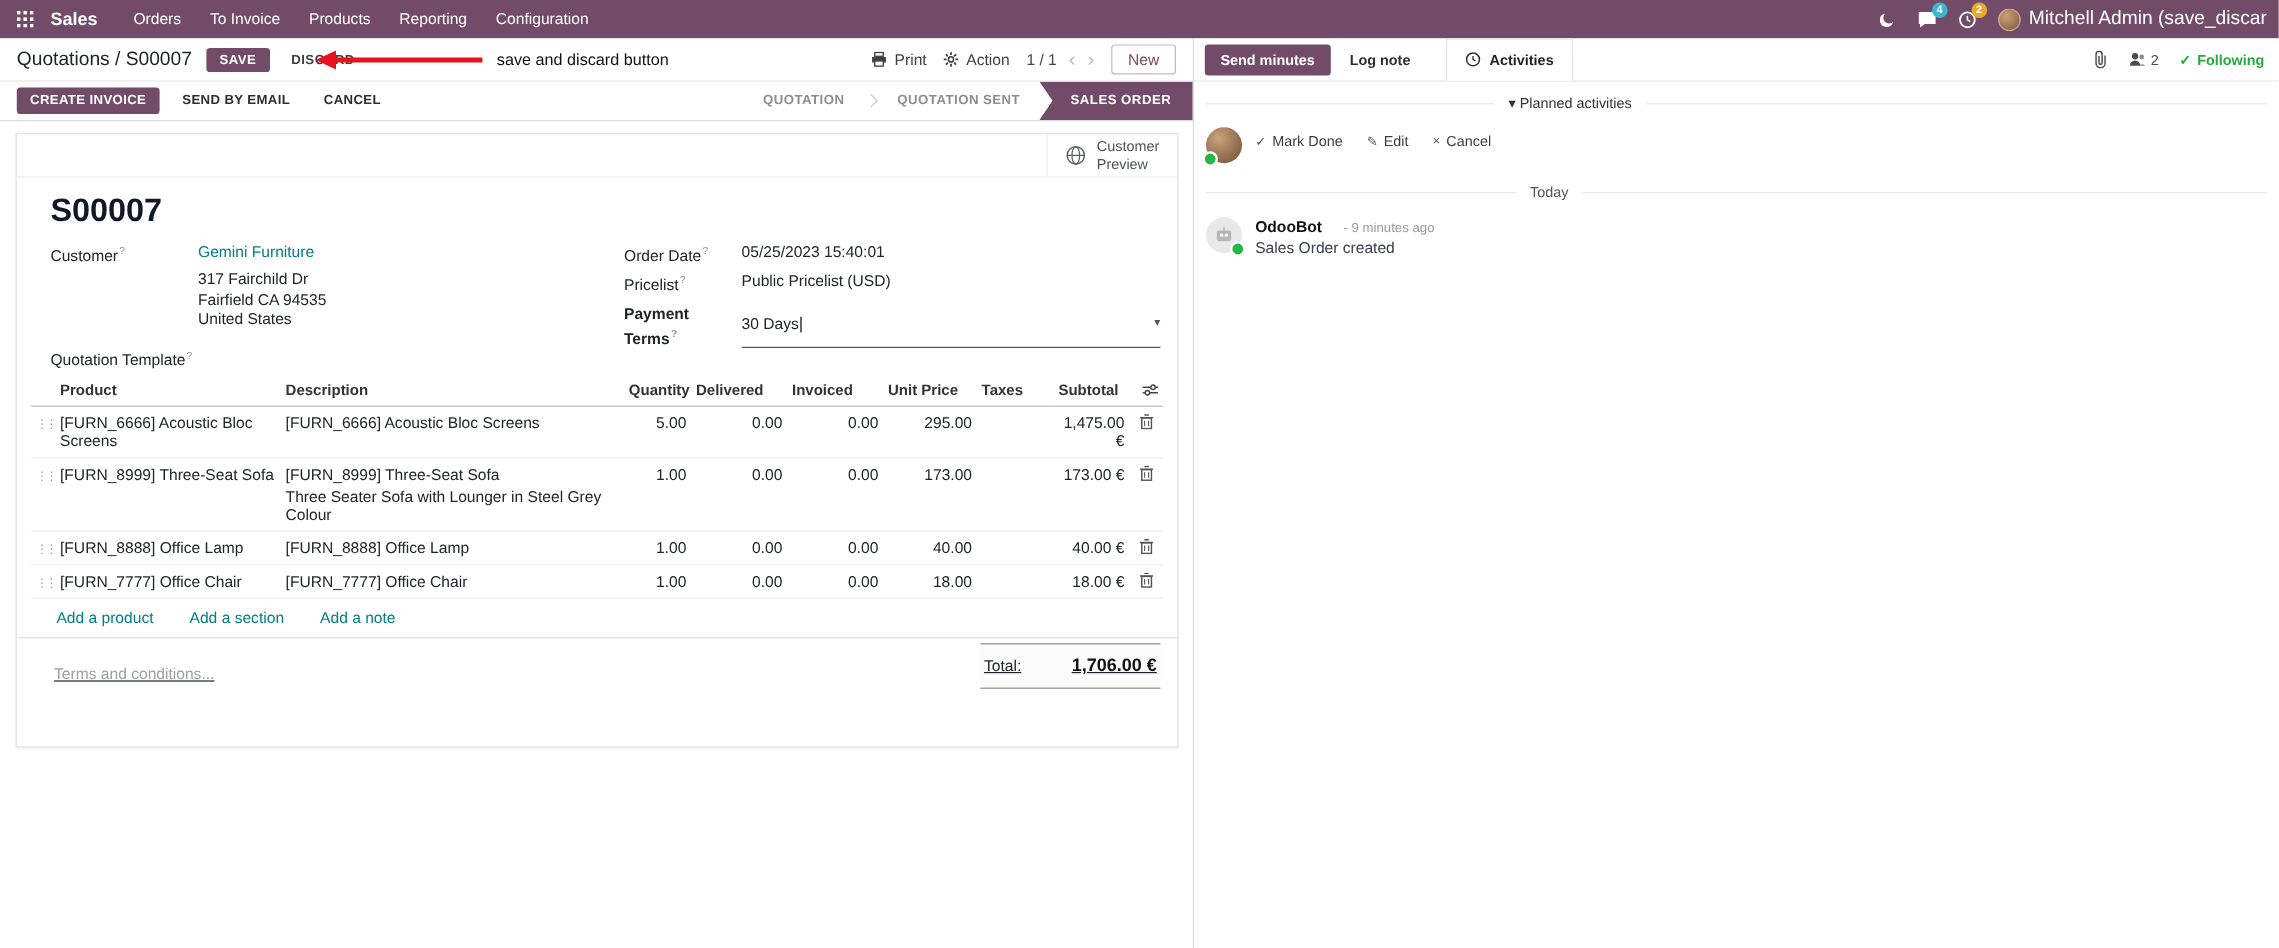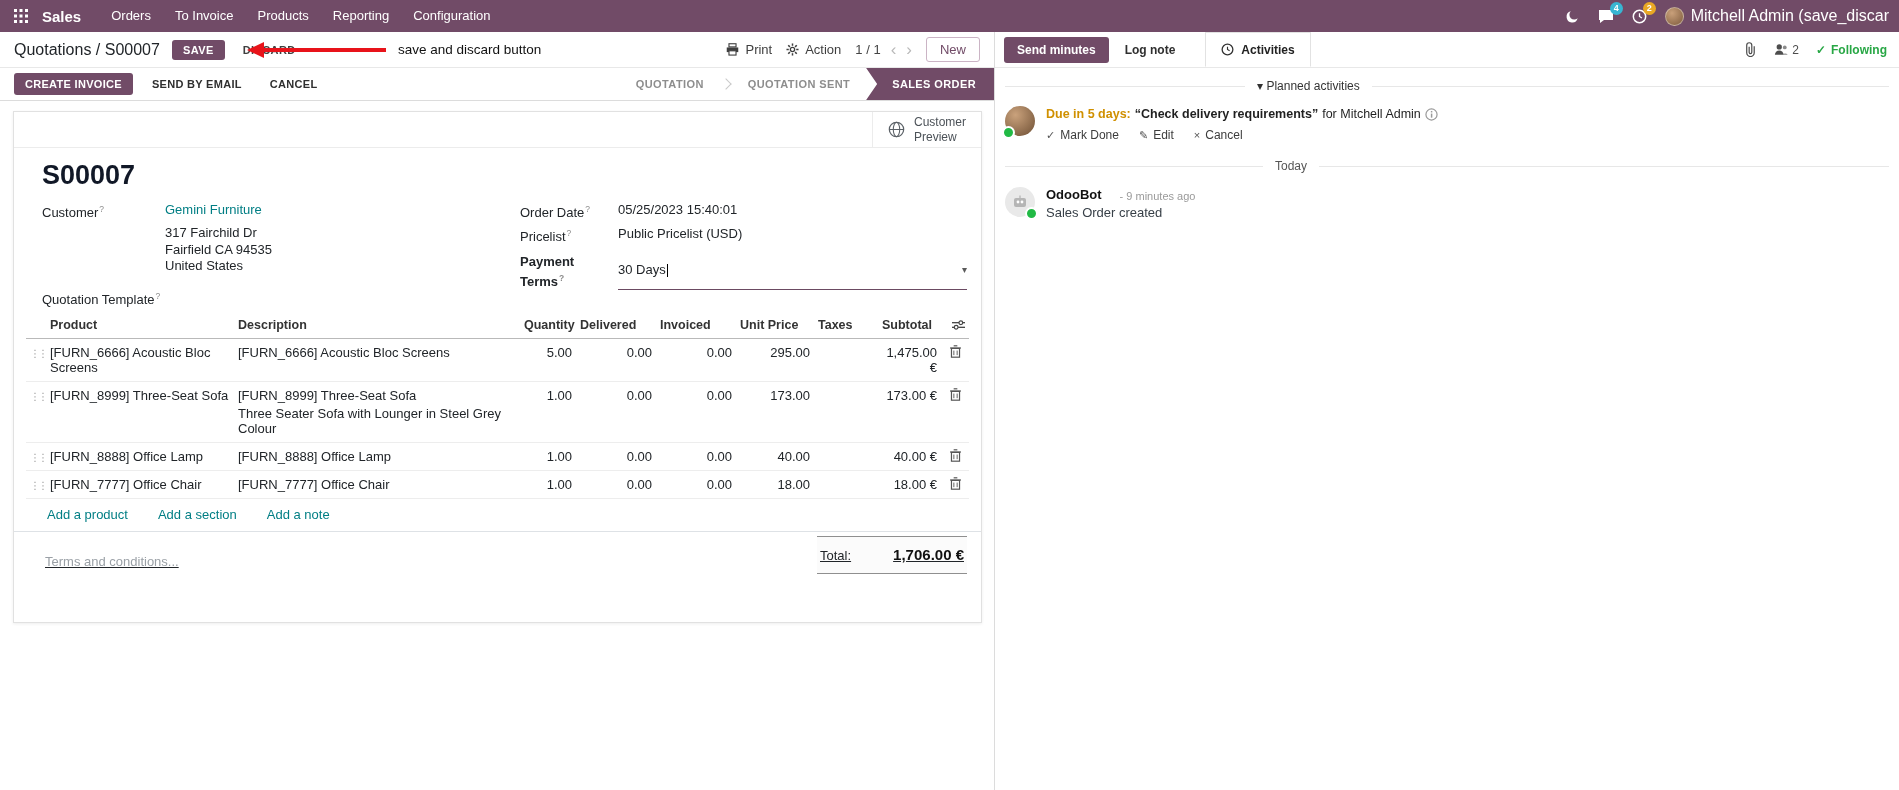--- a/index.html
+++ b/index.html
@@ -27,21 +27,21 @@
   .main-panel { width:995px; flex:0 0 995px; border-right:1px solid #dcdcdc; display:flex; flex-direction:column; background:#fff; }
   .chatter { flex:1; background:#fff; display:flex; flex-direction:column; overflow:hidden; }
 
   
   .breadcrumb-row { height:36px; border-bottom:1px solid #e8e8e8; display:flex; align-items:center; justify-content:space-between; padding:0 14px; position:relative; }
   .bc-left { display:flex; align-items:center; gap:12px; }
   .bc-path { font-size:16px; color:#212529; white-space:nowrap; }
   .bc-link { cursor:pointer; }
   .save-btn { background:#714B67; color:#fff; font-size:11px; font-weight:bold; letter-spacing:.4px; padding:4px 11px; border:none; border-radius:3px; cursor:pointer; }
   .discard-btn { background:none; border:none; color:#3f3f3f; font-size:11px; font-weight:bold; letter-spacing:.4px; padding:4px 6px; cursor:pointer; }
-  .annotation { position:absolute; left:246px; top:0; height:100%; display:flex; align-items:center; pointer-events:none; }
+  .annotation { position:absolute; left:262px; top:0; height:100%; display:flex; align-items:center; pointer-events:none; }
   .annotation-label { margin-left:10px; font-size:13.5px; color:#111; }
   .bc-right { display:flex; align-items:center; gap:14px; color:#3f3f3f; }
   .icon-text-btn { display:flex; align-items:center; gap:6px; font-size:13px; cursor:pointer; color:#3f3f3f; }
   .pager { display:flex; align-items:center; gap:10px; }
   .pager-count { font-size:13px; color:#444; }
   .pager-chev { color:#b9b9b9; font-size:17px; line-height:1; cursor:pointer; }
   .new-btn { border:1px solid #cbb4c5; background:#fff; color:#714B67; font-size:13px; padding:4px 13px; border-radius:3px; cursor:pointer; }
 
   
   .statusbar-row { height:33px; border-bottom:1px solid #dcdcdc; display:flex; align-items:stretch; justify-content:space-between; }
@@ -516,30 +516,20 @@
       <span class="line line-l"></span>
       <span class="divider-text"><span>▾</span> <span>Planned activities</span></span>
       <span class="line line-r"></span>
     </div>
 
     <div class="activity-item">
       <span class="avatar-lg avatar-photo">
           <span class="avatar-badge"></span>
         </span>
       <div class="activity-body">
-        <div class="activity-line1">
-          <span class="due-text">Due in 5 days:</span>
-          <span class="activity-summary">“Check delivery requirements”</span>
-          <span class="activity-for">for Mitchell Admin</span>
-          <svg width="13" height="13" viewBox="0 0 14 14">
-              <circle cx="7" cy="7" r="6" fill="none" stroke="#9a9a9a" stroke-width="1.3"></circle>
-              <rect x="6.3" y="6" width="1.6" height="4.4" fill="#9a9a9a"></rect>
-              <rect x="6.3" y="3.2" width="1.6" height="1.6" fill="#9a9a9a"></rect>
-            </svg>
-        </div>
         <div class="activity-actions">
           <span class="act-btn">
               <span class="act-ico">✓</span>
               <span>Mark Done</span>
             </span>
           <span class="act-btn">
               <span class="act-ico">✎</span>
               <span>Edit</span>
             </span>
           <span class="act-btn">

